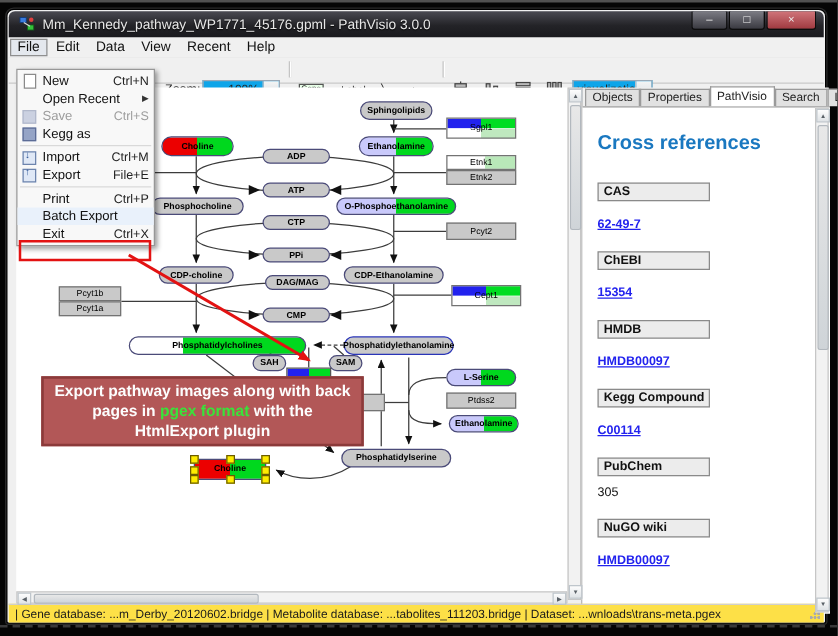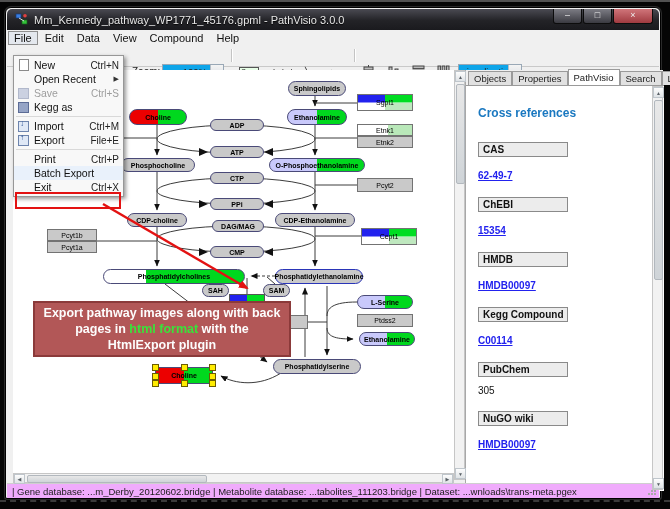--- a/index.html
+++ b/index.html
@@ -63,29 +63,29 @@
   .sb{position:absolute;background:#f2f2f2;border:1px solid #c6c6c6;box-sizing:border-box;z-index:3;}
   .sb-arr{position:absolute;background:linear-gradient(#fdfdfd,#dfe3e6);border:1px solid #bfc6cc;color:#596066;display:flex;align-items:center;justify-content:center;font-size:5px;box-sizing:border-box;}
   .sb-thumb{position:absolute;background:linear-gradient(#e8e8e8,#cfd4d8);border:1px solid #b2b8be;box-sizing:border-box;border-radius:2px;}
 
   
   #panel{position:absolute;left:459px;top:62px;width:198px;height:420px;background:#f0f0f0;border-left:1px solid #a8a8a8;box-sizing:border-box;}
   #panel-tabs{position:absolute;left:2px;top:0;height:15px;display:flex;align-items:flex-end;font-size:9.5px;color:#222;}
   .ptab{background:#e1e1e1;border:1px solid #9a9a9a;border-bottom:none;padding:1px 5px 1px 5px;margin-right:0;height:11px;line-height:11px;margin-top:12px;}
   .ptab-active{background:#fff;height:13px;line-height:13px;position:relative;z-index:2;}
   #panel-content{position:absolute;left:0;top:15px;width:198px;height:405px;background:#fff;border-top:1px solid #9a9a9a;overflow:hidden;}
-  #bp-heading{margin:20px 0 0 12px;font-size:12px;font-weight:bold;color:#1a78c0;}
+  #bp-heading{margin:20px 0 0 12px;font-size:16px;font-weight:bold;color:#1a78c0;}
   #bp-sections{margin:22px 0 0 12px;}
   .bp-sec{margin-bottom:14px;}
   .bp-head{width:84px;height:13px;line-height:13px;border:1px solid #8a8a8a;background:#ececec;font-size:10px;font-weight:bold;color:#111;padding-left:4px;margin-bottom:8px;}
   .bp-link{display:inline-block;font-size:10px;font-weight:bold;color:#2222ee;text-decoration:underline;line-height:12px;}
   .bp-val{font-size:10px;color:#111;line-height:12px;}
 
   
-  #statusbar{position:absolute;left:1px;top:475px;width:652px;height:14px;background:#f0abfc;border-top:1px solid #cfcfcf;display:flex;align-items:center;font-size:9.5px;color:#1a1a1a;}
+  #statusbar{position:absolute;left:1px;top:475px;width:652px;height:14px;background:#fde047;border-top:1px solid #cfcfcf;display:flex;align-items:center;font-size:9.5px;color:#1a1a1a;}
   #status-text{padding-left:5px;white-space:nowrap;overflow:hidden;}
   #grip{position:absolute;right:2px;bottom:2px;width:10px;height:10px;background:
     radial-gradient(circle at 2px 8px,#aaa 1px,transparent 1.4px),
     radial-gradient(circle at 5px 5px,#aaa 1px,transparent 1.4px),
     radial-gradient(circle at 8px 2px,#aaa 1px,transparent 1.4px),
     radial-gradient(circle at 5px 8px,#aaa 1px,transparent 1.4px),
     radial-gradient(circle at 8px 5px,#aaa 1px,transparent 1.4px),
     radial-gradient(circle at 8px 8px,#aaa 1px,transparent 1.4px);}
 
   
@@ -135,21 +135,21 @@
           <div class="wbtn wbtn-close">×</div>
         </div>
     </div>
 
     <div id="menubar">
       <span id="menubar-items" style="display:flex">
           <span class="mb-item mb-active">File</span>
           <span class="mb-item">Edit</span>
           <span class="mb-item">Data</span>
           <span class="mb-item">View</span>
-          <span class="mb-item">Compound</span>
+          <span class="mb-item">Recent</span>
           <span class="mb-item">Help</span>
         </span>
     </div>
 
     <div id="toolbar">
       <span class="tb-abs" style="left:125px">Zoom:</span>
       <span class="tb-abs combo" style="left:155px;width:62px">
         <span class="cval">100%</span>
         <span class="carr">▾</span>
       </span>
@@ -291,21 +291,21 @@
           <div class="node pill st-gray" style="left: 250px; top: 214px; width: 27px; height: 13px;">SAM</div>
           <div class="node st-blue-green" style="left: 216px; top: 224px; width: 36px; height: 9px;"></div>
           <div class="node pill st-lav-green" style="left: 344px; top: 225px; width: 56px; height: 14px;">L-Serine</div>
           <div class="node st-genegray" style="left: 344px; top: 244px; width: 56px; height: 13px;">Ptdss2</div>
           <div class="node st-genegray" style="left: 275px; top: 245px; width: 20px; height: 14px;"></div>
           <div class="node pill st-lav-green" style="left: 346px; top: 262px; width: 56px; height: 14px;">Ethanolamine</div>
           <div class="node pill st-gray" style="left: 260px; top: 289px; width: 88px; height: 15px;">Phosphatidylserine</div>
           <div class="node st-red-green" style="left: 142px; top: 297px; width: 58px; height: 17px;">Choline<span class="handle h-tl"></span><span class="handle h-tm"></span><span class="handle h-tr"></span><span class="handle h-ml"></span><span class="handle h-mr"></span><span class="handle h-bl"></span><span class="handle h-bm"></span><span class="handle h-br"></span></div>
         </div>
       <div id="callout">
-        <div id="callout-text"><span class="seg-white">Export pathway images along with back pages in </span><span class="seg-green">html format</span><span class="seg-white"> with the HtmlExport plugin</span></div>
+        <div id="callout-text"><span class="seg-white">Export pathway images along with back pages in </span><span class="seg-green">pgex format</span><span class="seg-white"> with the HtmlExport plugin</span></div>
       </div>
     </div>
 
     <div class="sb" style="left:448px;top:62px;width:11px;height:410px">
       <div class="sb-arr" style="left:0;top:0;width:11px;height:11px">▲</div>
       <div class="sb-thumb" style="left:1px;top:13px;width:9px;height:100px"></div>
       <div class="sb-arr" style="left:0;bottom:0;width:11px;height:11px">▼</div>
     </div>
 
     <div class="sb" style="left:7px;top:465px;width:441px;height:10px">

